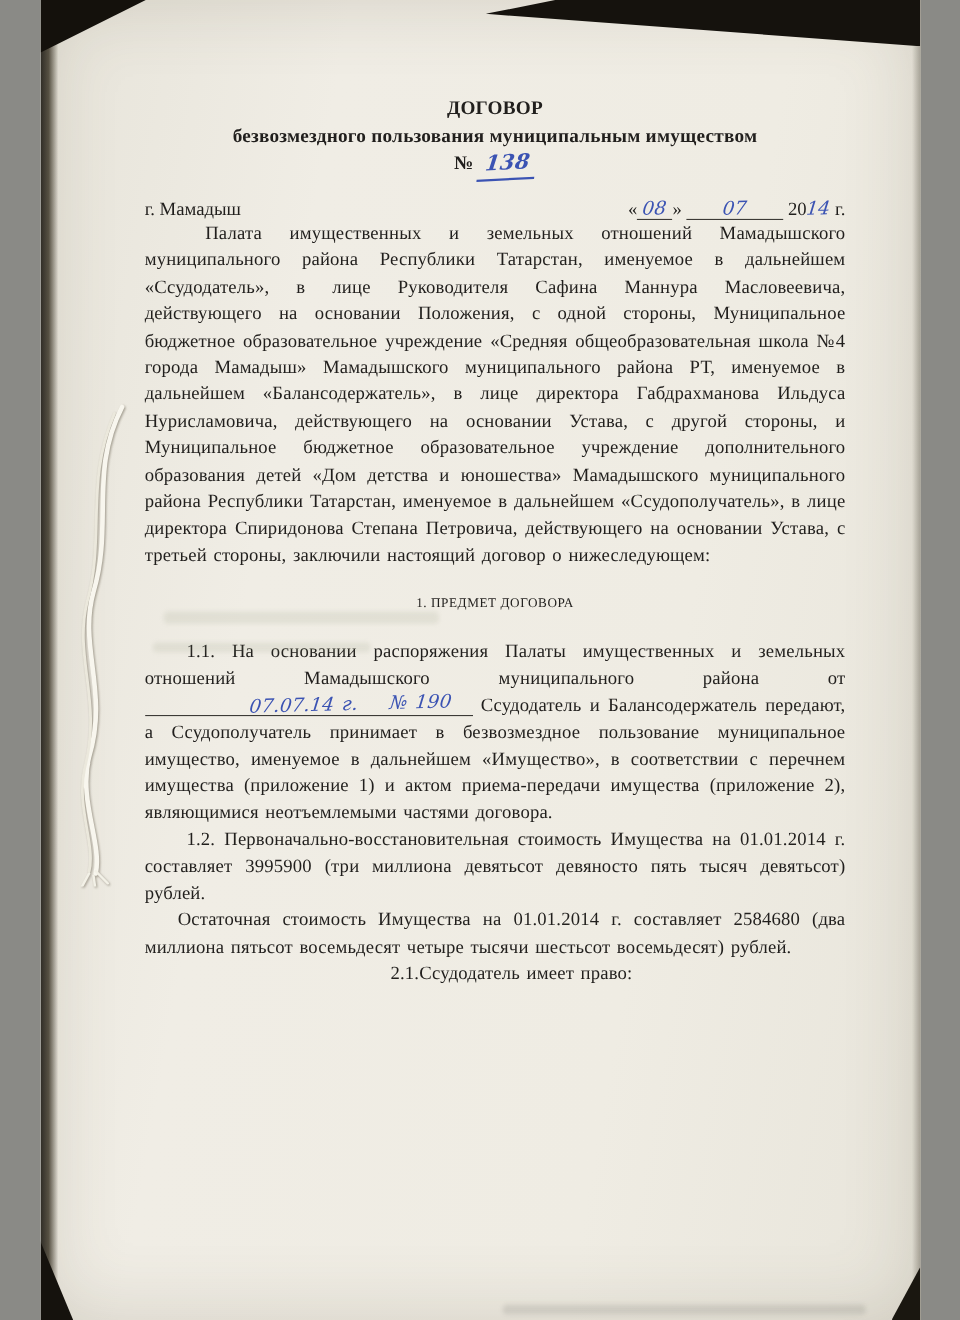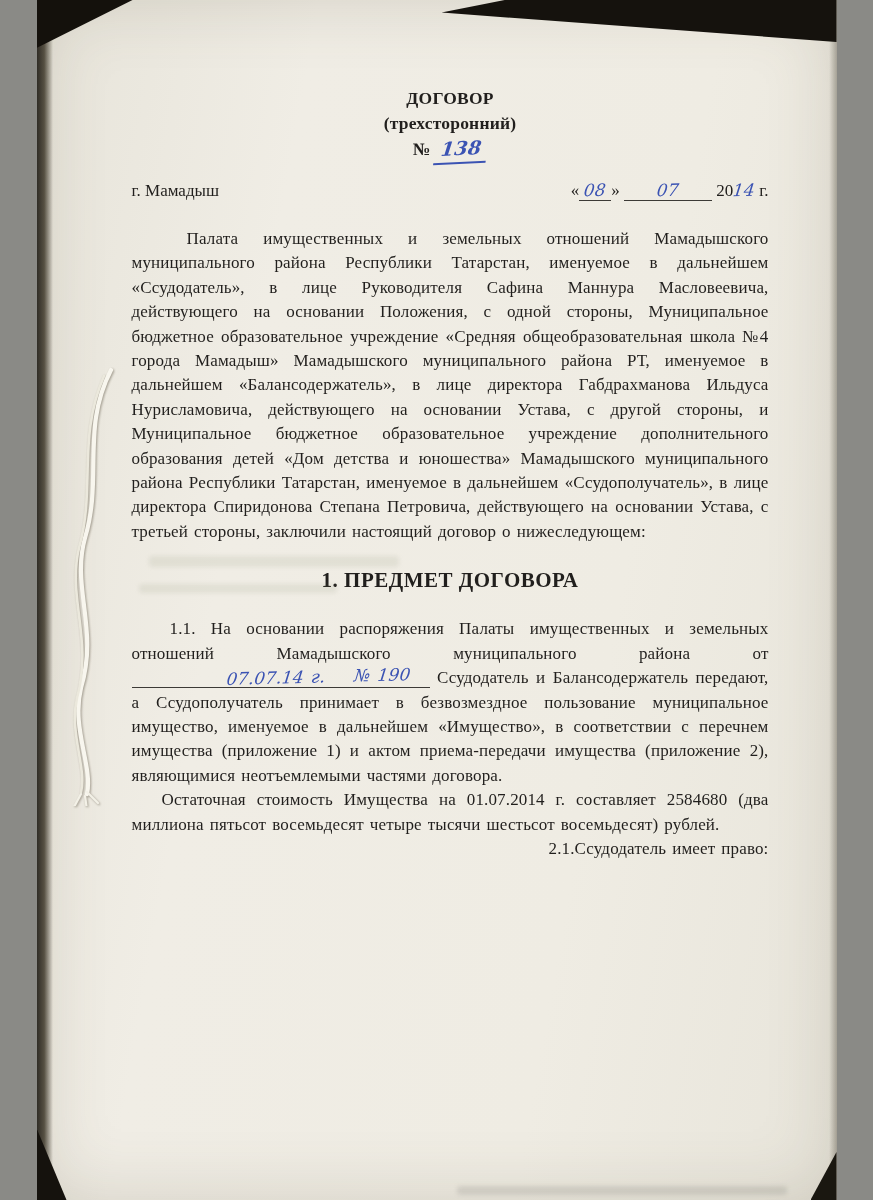--- a/index.html
+++ b/index.html
@@ -57,30 +57,30 @@
     font-size: 17px;
     line-height: 24.4px;
     text-align: justify;
     margin: 0;
     word-spacing: 1.6px;
     letter-spacing: .15px;
   }
   .indent55 { text-indent: 55px; }
   .indent38 { text-indent: 38px; }
   .indent30 { text-indent: 30px; }
-  .preamble { margin-top: 26px; }
+  .preamble { margin-top: 0; }
   .sec {
     text-align: center;
-    font-size: 21px;
-    font-weight: bold;
+    font-size: 12px;
+    font-weight: normal;
     letter-spacing: .5px;
     margin: 24px 0 24px 0;
   }
   .sec2 { margin-top: 28px; margin-bottom: 18px; }
-  .last-line { text-align: right; }
+  .last-line { text-align: center; }
 
   
   .edge-left {
     position: absolute; left: 0; top: 0; bottom: 0; width: 16px;
     background: linear-gradient(to right, #211e18 0%, #4a4436 45%, rgba(74,68,54,0) 100%);
     opacity: .92;
   }
   .edge-right {
     position: absolute; right: 0; top: 0; bottom: 0; width: 8px;
     background: linear-gradient(to left, rgba(60,54,42,.35) 0%, rgba(60,54,42,0) 100%);
@@ -122,21 +122,21 @@
 </style>
 </head>
 <body>
 
 <div class="page">
 
   <div class="content">
 
     <div class="title-block">
       <div>ДОГОВОР</div>
-      <div>(трехсторонний)</div>
+      <div>безвозмездного пользования муниципальным имуществом</div>
       <div class="number-line">
         <span>№</span>
         <span class="hw hw-num">138</span>
       </div>
     </div>
 
     <div class="cityrow">
       <span>г. Мамадыш</span>
       <span>
         <span>«</span><span class="blank blank-day"><span class="hw">08</span></span><span>»</span>
@@ -149,22 +149,23 @@
     <p class="para indent55 preamble">Палата имущественных и земельных отношений Мамадышского муниципального района Республики Татарстан, именуемое в дальнейшем «Ссудодатель», в лице Руководителя Сафина Маннура Масловеевича, действующего на основании Положения, с одной стороны, Муниципальное бюджетное образовательное учреждение «Средняя общеобразовательная школа №4 города Мамадыш» Мамадышского муниципального района РТ, именуемое в дальнейшем «Балансодержатель», в лице директора Габдрахманова Ильдуса Нурисламовича, действующего на основании Устава, с другой стороны, и Муниципальное бюджетное образовательное учреждение дополнительного образования детей «Дом детства и юношества» Мамадышского муниципального района Республики Татарстан, именуемое в дальнейшем «Ссудополучатель», в лице директора Спиридонова Степана Петровича, действующего на основании Устава, с третьей стороны, заключили настоящий договор о нижеследующем:</p>
 
     <div class="sec">1. ПРЕДМЕТ ДОГОВОРА</div>
 
     <p class="para indent38">
       <span>1.1. На основании распоряжения Палаты имущественных и земельных отношений Мамадышского муниципального района от</span>
       <span class="blank blank-order"><span class="hw">07.07.14 г.&nbsp;&nbsp;&nbsp;&nbsp;№ 190</span></span>
       <span>Ссудодатель и Балансодержатель передают, а Ссудополучатель принимает в безвозмездное пользование муниципальное имущество, именуемое в дальнейшем «Имущество», в соответствии с перечнем имущества (приложение 1) и актом приема-передачи имущества (приложение 2), являющимися неотъемлемыми частями договора.</span>
     </p>
 
+    <p class="para indent38">1.2. Первоначально-восстановительная стоимость Имущества на 01.01.2014 г. составляет 3995900 (три миллиона девятьсот девяносто пять тысяч девятьсот) рублей.</p>
 
-    <p class="para indent30">Остаточная стоимость Имущества на 01.07.2014 г. составляет 2584680 (два миллиона пятьсот восемьдесят четыре тысячи шестьсот восемьдесят) рублей.</p>
+    <p class="para indent30">Остаточная стоимость Имущества на 01.01.2014 г. составляет 2584680 (два миллиона пятьсот восемьдесят четыре тысячи шестьсот восемьдесят) рублей.</p>
 
 
 
 
     <p class="para indent30 last-line">2.1.Ссудодатель имеет право:</p>
 
   </div>
 
   <div class="ghost ghost1"></div>
   <div class="ghost ghost2"></div>

